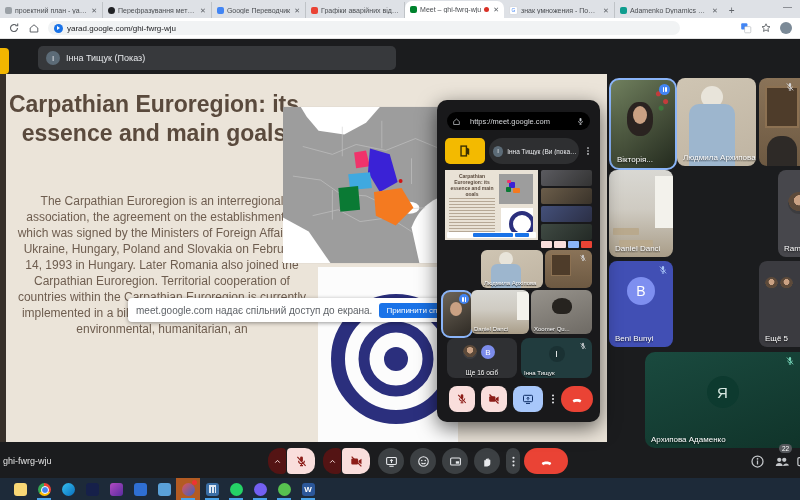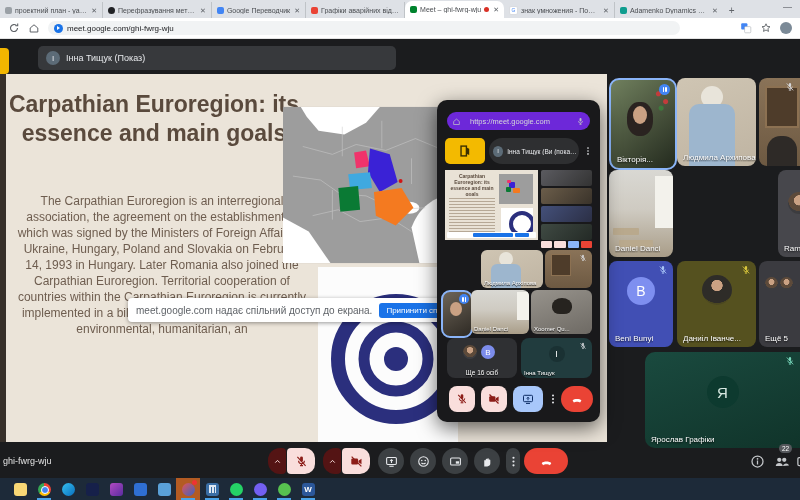--- a/index.html
+++ b/index.html
@@ -37,21 +37,21 @@
   .sbody{left:16px;top:120px;width:292px;font-size:12px;line-height:1.33;color:#6e5d4f;text-align:center;}
   .mapbox{left:283px;top:32px;width:168px;height:158px;}
   .logobox{left:318px;top:193px;width:140px;height:175px;background:#fcfcfc;overflow:hidden;}
   
   .toast{left:128px;top:298px;width:324px;height:24px;background:#fff;border-radius:4px;box-shadow:0 1px 4px rgba(0,0,0,.4);display:flex;align-items:center;z-index:30;}
   .toastmsg{font-size:10px;color:#5f6368;margin-left:8px;white-space:nowrap;}
   .toastbtn{font-size:8px;color:#fff;background:#1a73e8;border-radius:3px;padding:3px 7px;margin-left:7px;white-space:nowrap;}
   .toasthide{font-size:8px;color:#1a73e8;margin:0 8px 0 8px;text-decoration:underline;white-space:nowrap;}
   
   .nested{left:437px;top:100px;width:163px;height:322px;background:#19191b;border-radius:10px;box-shadow:0 6px 20px rgba(0,0,0,.6);z-index:40;overflow:hidden;}
-  .nurl{left:10px;top:12px;width:143px;height:18px;background:#6d28d9;border-radius:9px;display:flex;align-items:center;color:#d5d7da;}
+  .nurl{left:10px;top:12px;width:143px;height:18px;background:#000000;border-radius:9px;display:flex;align-items:center;color:#d5d7da;}
   .nurl .t{font-size:7.5px;flex:1;margin-left:4px;}
   .nico{width:9px;height:9px;color:#bdc1c6;margin:0 5px;flex:0 0 auto;}
   .nyellow{left:8px;top:38px;width:40px;height:26px;background:#f3ba00;border-radius:5px;display:flex;align-items:center;justify-content:center;}
   .nyellow svg{width:14px;height:14px;color:#3a2f00;}
   .npill{left:52px;top:38px;width:90px;height:26px;background:#2e2f31;border-radius:13px;display:flex;align-items:center;overflow:hidden;}
   .npill .pava{width:11px;height:11px;font-size:6px;margin:0 4px;}
   .npill .t{color:#e8eaed;font-size:6.5px;white-space:nowrap;overflow:hidden;text-overflow:ellipsis;}
   .ndots{left:146px;top:42px;color:#e8eaed;width:10px;height:18px;}
   
   .nshare{left:8px;top:70px;width:147px;height:78px;}
@@ -252,21 +252,21 @@
 
   <div class="abs navbar">
     <svg class="navic">
         <use href="#i-reload"></use>
       </svg>
     <svg class="navic">
         <use href="#i-home"></use>
       </svg>
     <div class="urlpill">
       <span class="meetfav"></span>
-      <span class="urltxt">meet.google.com/ghi-fwrg-wju</span>
+      <span class="urltxt">yarad.google.com/ghi-fwrg-wju</span>
     </div>
     <div class="navright">
       <svg class="navic" style="margin-left:0">
           <use href="#i-translate"></use>
         </svg>
       <svg class="navic">
           <use href="#i-star"></use>
         </svg>
       <span class="avatarbtn"></span>
     </div>
@@ -476,39 +476,32 @@
     <span class="nm">Ramona</span>
   </div>
 
   <div class="pt" style="left:609px;top:261px;width:64px;height:86px;background:#414fb4">
     <span class="circ" style="left:50%;top:16px;transform:translateX(-50%);width:28px;height:28px;background:#7e8ff0;font-size:14px">B</span>
     <svg class="mic" style="color:#aecbfa">
         <use href="#i-micoff"></use>
       </svg>
     <span class="nm lbl-ellip">Beni Bunyi</span>
   </div>
-  <div class="pt" style="left:677px;top:261px;width:79px;height:86px;background:#55511f">
-    <span class="circ ph-daniil" style="left:50%;top:14px;transform:translateX(-50%);width:30px;height:30px"></span>
-    <svg class="mic" style="color:#e3cf3f">
-        <use href="#i-micoff"></use>
-      </svg>
-    <span class="nm lbl-ellip">Даниіл Іванче...</span>
-  </div>
   <div class="pt" style="left:759px;top:261px;width:41px;height:86px;background:#3b3b40;border-radius:8px 0 0 8px">
     <span class="circ ph-face" style="left:6px;top:16px;width:13px;height:13px"></span>
     <span class="circ ph-face" style="left:21px;top:16px;width:13px;height:13px"></span>
     <span class="nm">Ещё 5</span>
   </div>
 
   <div class="pt" style="left:645px;top:352px;width:155px;height:96px;background:linear-gradient(160deg,#1a4a3f,#10342a);border-radius:10px 0 0 10px">
     <span class="circ" style="left:50%;top:24px;transform:translateX(-50%);width:32px;height:32px;background:#0d3a2f;font-size:15px;color:#d8e9e2">Я</span>
     <svg class="mic" style="color:#7ddfc3">
         <use href="#i-micoff"></use>
       </svg>
-    <span class="nm">Ярослав Графіки</span>
+    <span class="nm">Архипова Адаменко</span>
   </div>
 
   <div class="abs code">ghi-fwrg-wju</div>
 
   <div class="cbtn chev" style="left:268px">
       <svg style="color:#f9dedc">
         <use href="#i-chev"></use>
       </svg>
     </div>
   <div class="cbtn redlite" style="left:287px">

